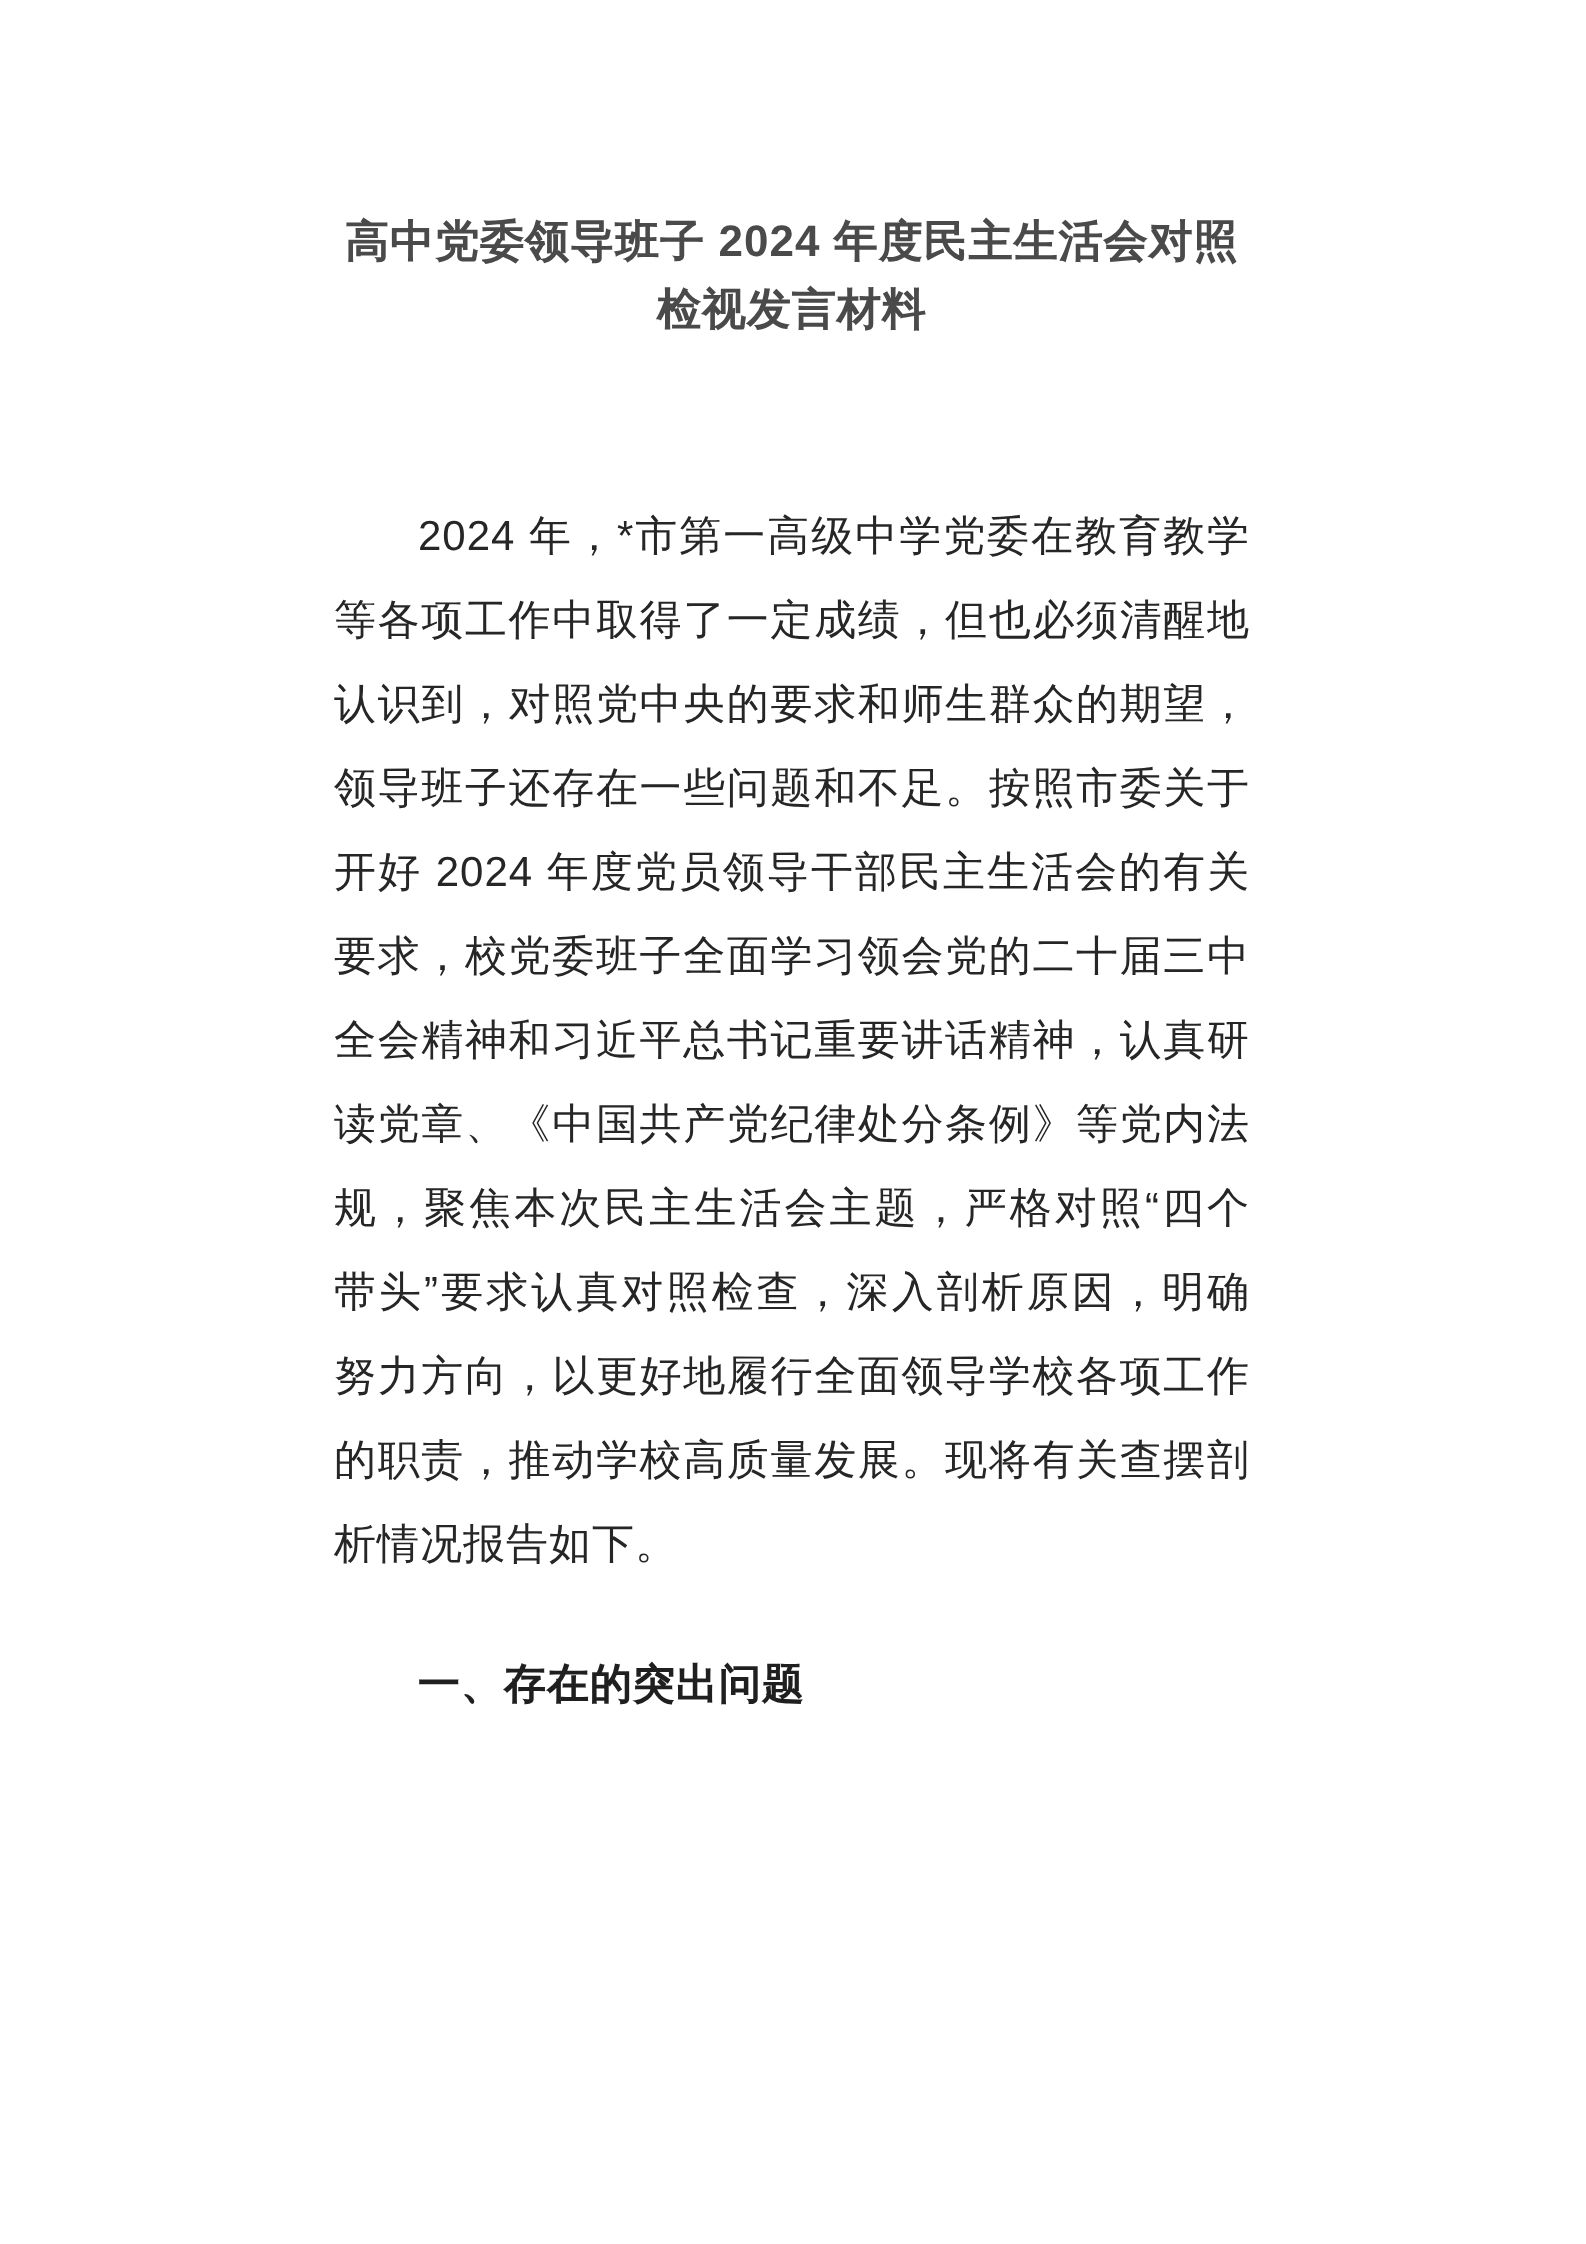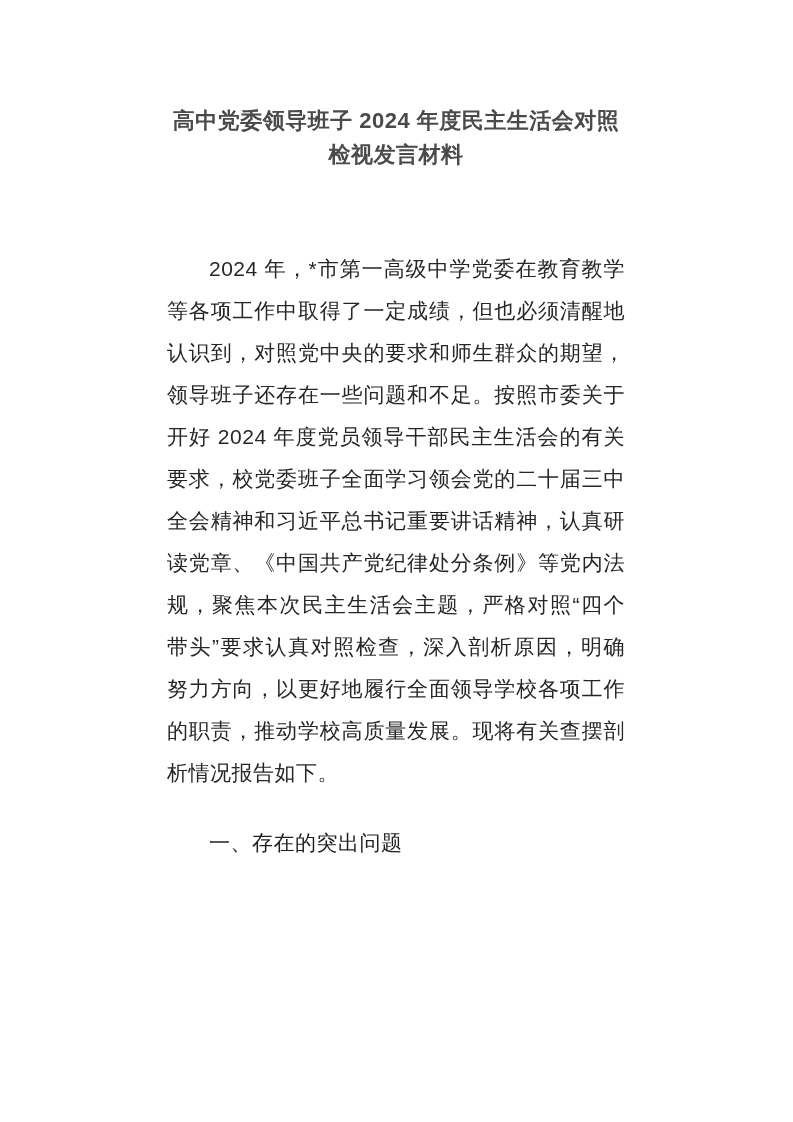--- a/index.html
+++ b/index.html
@@ -37,21 +37,21 @@
     color: #262626;
     letter-spacing: 0.5px;
   }
   .intro-para {
     margin-top: 76px;
   }
   .section-heading {
     margin: 28px 0 0 0;
     font-size: 21px;
     line-height: 42px;
-    font-weight: normal;
+    font-weight: bold;
     color: #1f1f1f;
     text-indent: 2em;
     letter-spacing: 0.5px;
   }
   .issue-para {
     margin-top: 28px;
   }
   .issue-lead {
     font-weight: bold;
     color: #1f1f1f;

